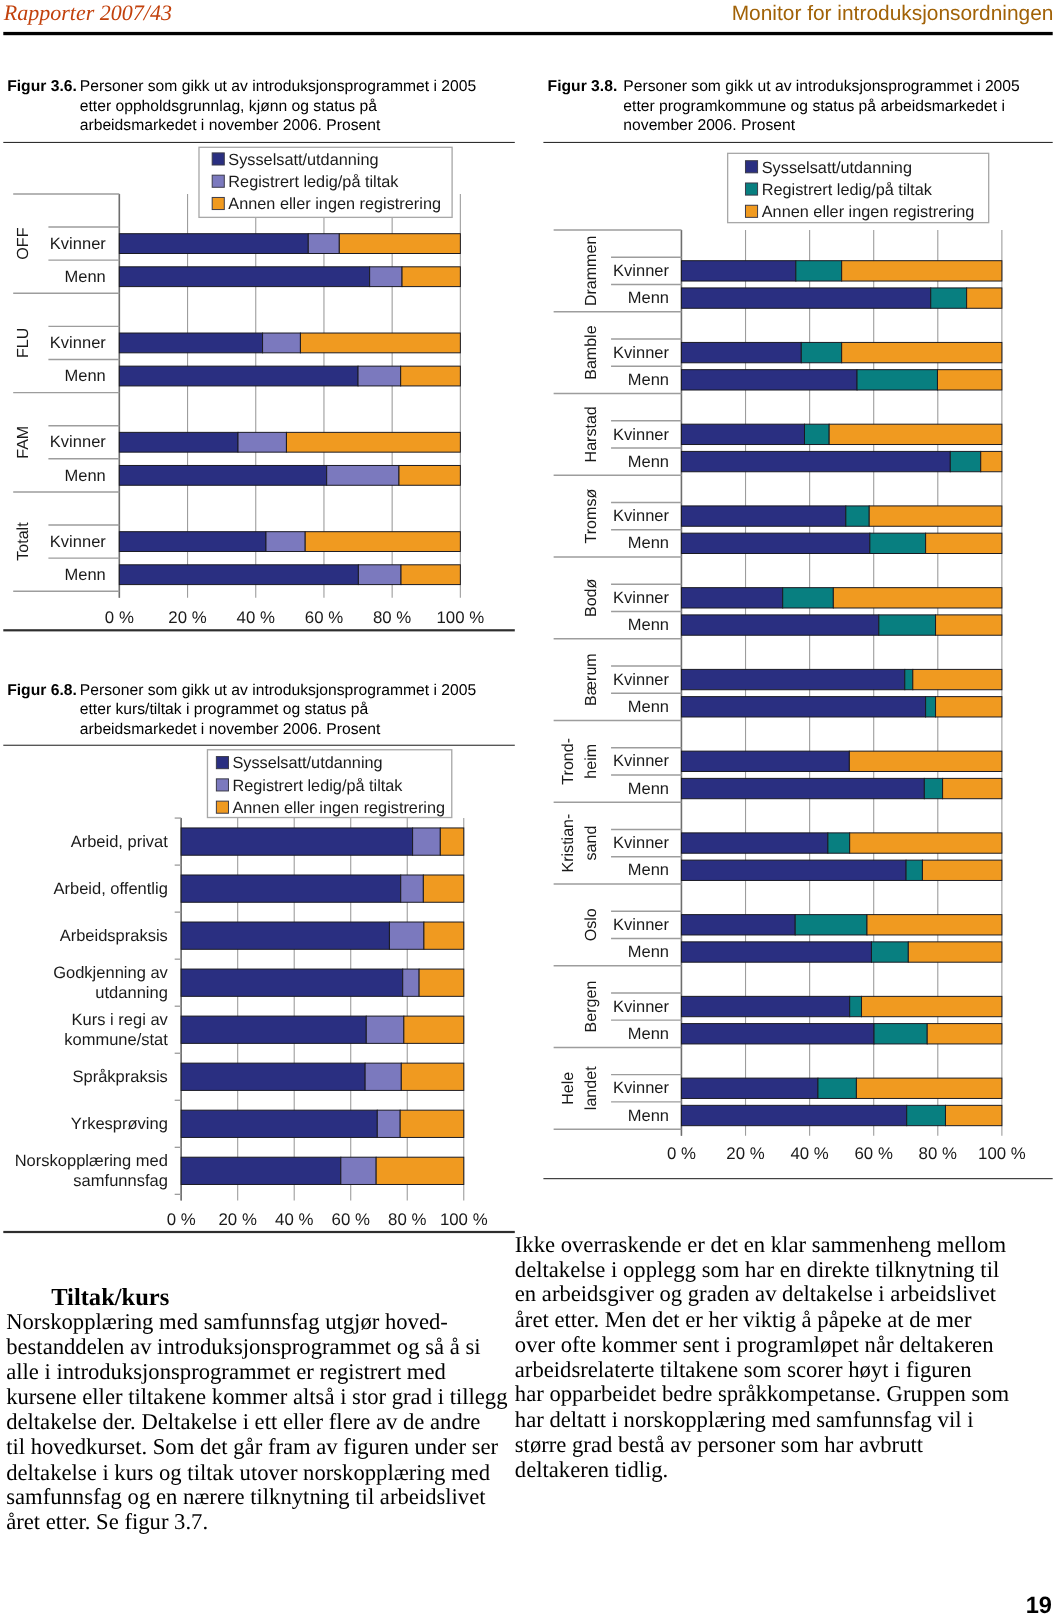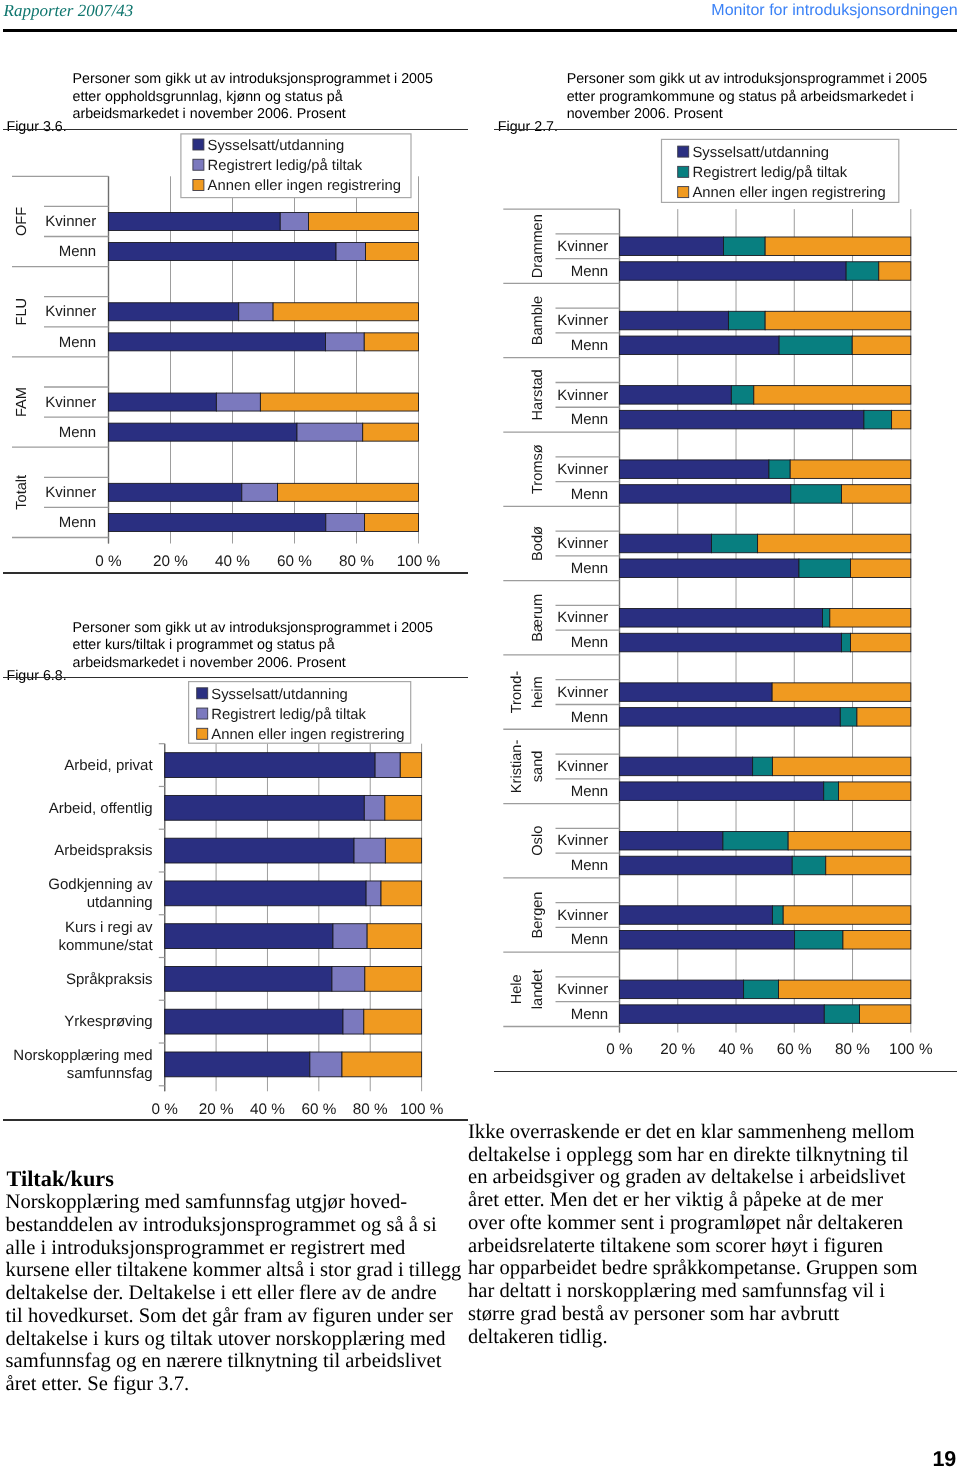--- a/index.html
+++ b/index.html
@@ -1,27 +1,27 @@
 <!DOCTYPE html>
 <html><head>
 <meta charset="utf-8">
 <title>Rapporter 2007/43</title>
 <style>
   html,body{margin:0;padding:0;background:#fff;}
   body{width:960px;height:1469px;font-family:"Liberation Sans",sans-serif;-webkit-font-smoothing:antialiased;text-rendering:geometricPrecision;}
   .page{position:relative;width:960px;height:1469px;overflow:hidden;background:#fff;}
   .abs{position:absolute;}
-  .hdr-left{left:3.5px;top:0.9px;font-family:"Liberation Serif",serif;font-style:italic;font-size:17px;color:#0f766e;}
-  .hdr-right{right:2.3px;top:1.5px;font-family:"Liberation Sans",sans-serif;font-size:16px;color:#3b82f6;}
+  .hdr-left{left:3.5px;top:0.9px;font-family:"Liberation Serif",serif;font-style:italic;font-size:20px;color:#c2410c;}
+  .hdr-right{right:2.3px;top:1.5px;font-family:"Liberation Sans",sans-serif;font-size:19px;color:#a16207;}
   .hdr-rule{left:3px;top:29px;width:954px;height:3px;background:#000;}
-  .fig-num{font-family:"Liberation Sans",sans-serif;font-weight:normal;font-size:14.25px;color:#000;white-space:nowrap;margin-top:48px;}
+  .fig-num{font-family:"Liberation Sans",sans-serif;font-weight:bold;font-size:14.25px;color:#000;white-space:nowrap;}
   .fig-cap{font-family:"Liberation Sans",sans-serif;font-weight:normal;font-size:14.25px;color:#000;line-height:17.55px;white-space:nowrap;}
   .thin-rule{height:1.5px;background:#2e2e2e;}
   .bodytext{font-family:"Liberation Serif",serif;font-size:20.6px;line-height:22.75px;color:#000;white-space:nowrap;}
-  .bodyhead{font-family:"Liberation Serif",serif;font-weight:bold;font-size:22.3px;color:#000;white-space:nowrap;}
+  .bodyhead{font-family:"Liberation Serif",serif;font-weight:bold;font-size:22.3px;color:#000;white-space:nowrap;margin-left:40px;}
   .pgnum{font-family:"Liberation Sans",sans-serif;font-weight:bold;font-size:21.5px;color:#000;}
   svg{display:block;overflow:visible;}
   .tk{font-family:"Liberation Sans",sans-serif;font-size:15.3px;fill:#1a1a1a;}
   .lgt{font-family:"Liberation Sans",sans-serif;font-size:14.8px;fill:#1a1a1a;}
   .cat{font-family:"Liberation Sans",sans-serif;font-size:15px;fill:#1a1a1a;}
   .grp{font-family:"Liberation Sans",sans-serif;font-size:14.6px;fill:#1a1a1a;}
 </style>
 </head>
 <body>
 
@@ -204,21 +204,21 @@
         <rect x="196.7" y="9.8" width="11" height="11" fill="#2A2F81" stroke="#3a3a48" stroke-width="0.9"></rect>
         <text class="lgt" x="211.3" y="20.6" style="font-size:14.8px">Sysselsatt/utdanning</text>
         <rect x="196.7" y="30.05" width="11" height="11" fill="#7B79BE" stroke="#3a3a48" stroke-width="0.9"></rect>
         <text class="lgt" x="211.3" y="40.85" style="font-size:14.8px">Registrert ledig/på tiltak</text>
         <rect x="196.7" y="50.3" width="11" height="11" fill="#F09A20" stroke="#3a3a48" stroke-width="0.9"></rect>
         <text class="lgt" x="211.3" y="61.1" style="font-size:14.8px">Annen eller ingen registrering</text>
       </g>
     </svg>
 <div class="abs thin-rule" style="left:2.7px;top:1119.4px;width:465.5px;"></div>
 <div class="abs" style="left:497.8px;top:71.3px;">
-      <div class="fig-num" style="position:absolute;left:0;top:0;">Figur 2.7.</div>
+      <div class="fig-num" style="position:absolute;left:0;top:0;">Figur 3.8.</div>
       <div class="fig-cap" style="position:absolute;left:68.9px;top:0;">
         <div>Personer som gikk ut av introduksjonsprogrammet i 2005</div>
         <div>etter programkommune og status på arbeidsmarkedet i</div>
         <div>november 2006. Prosent</div>
       </div>
     </div>
     <div class="abs thin-rule" style="left:493.7px;top:128.8px;width:463.5px;"></div>
 <svg class="abs" style="left:480px;top:130px;" width="480" height="940">
       <g>
         <line x1="139.5" y1="79.1" x2="139.5" y2="902.51" stroke="#9d9d9d" stroke-width="1"></line>

